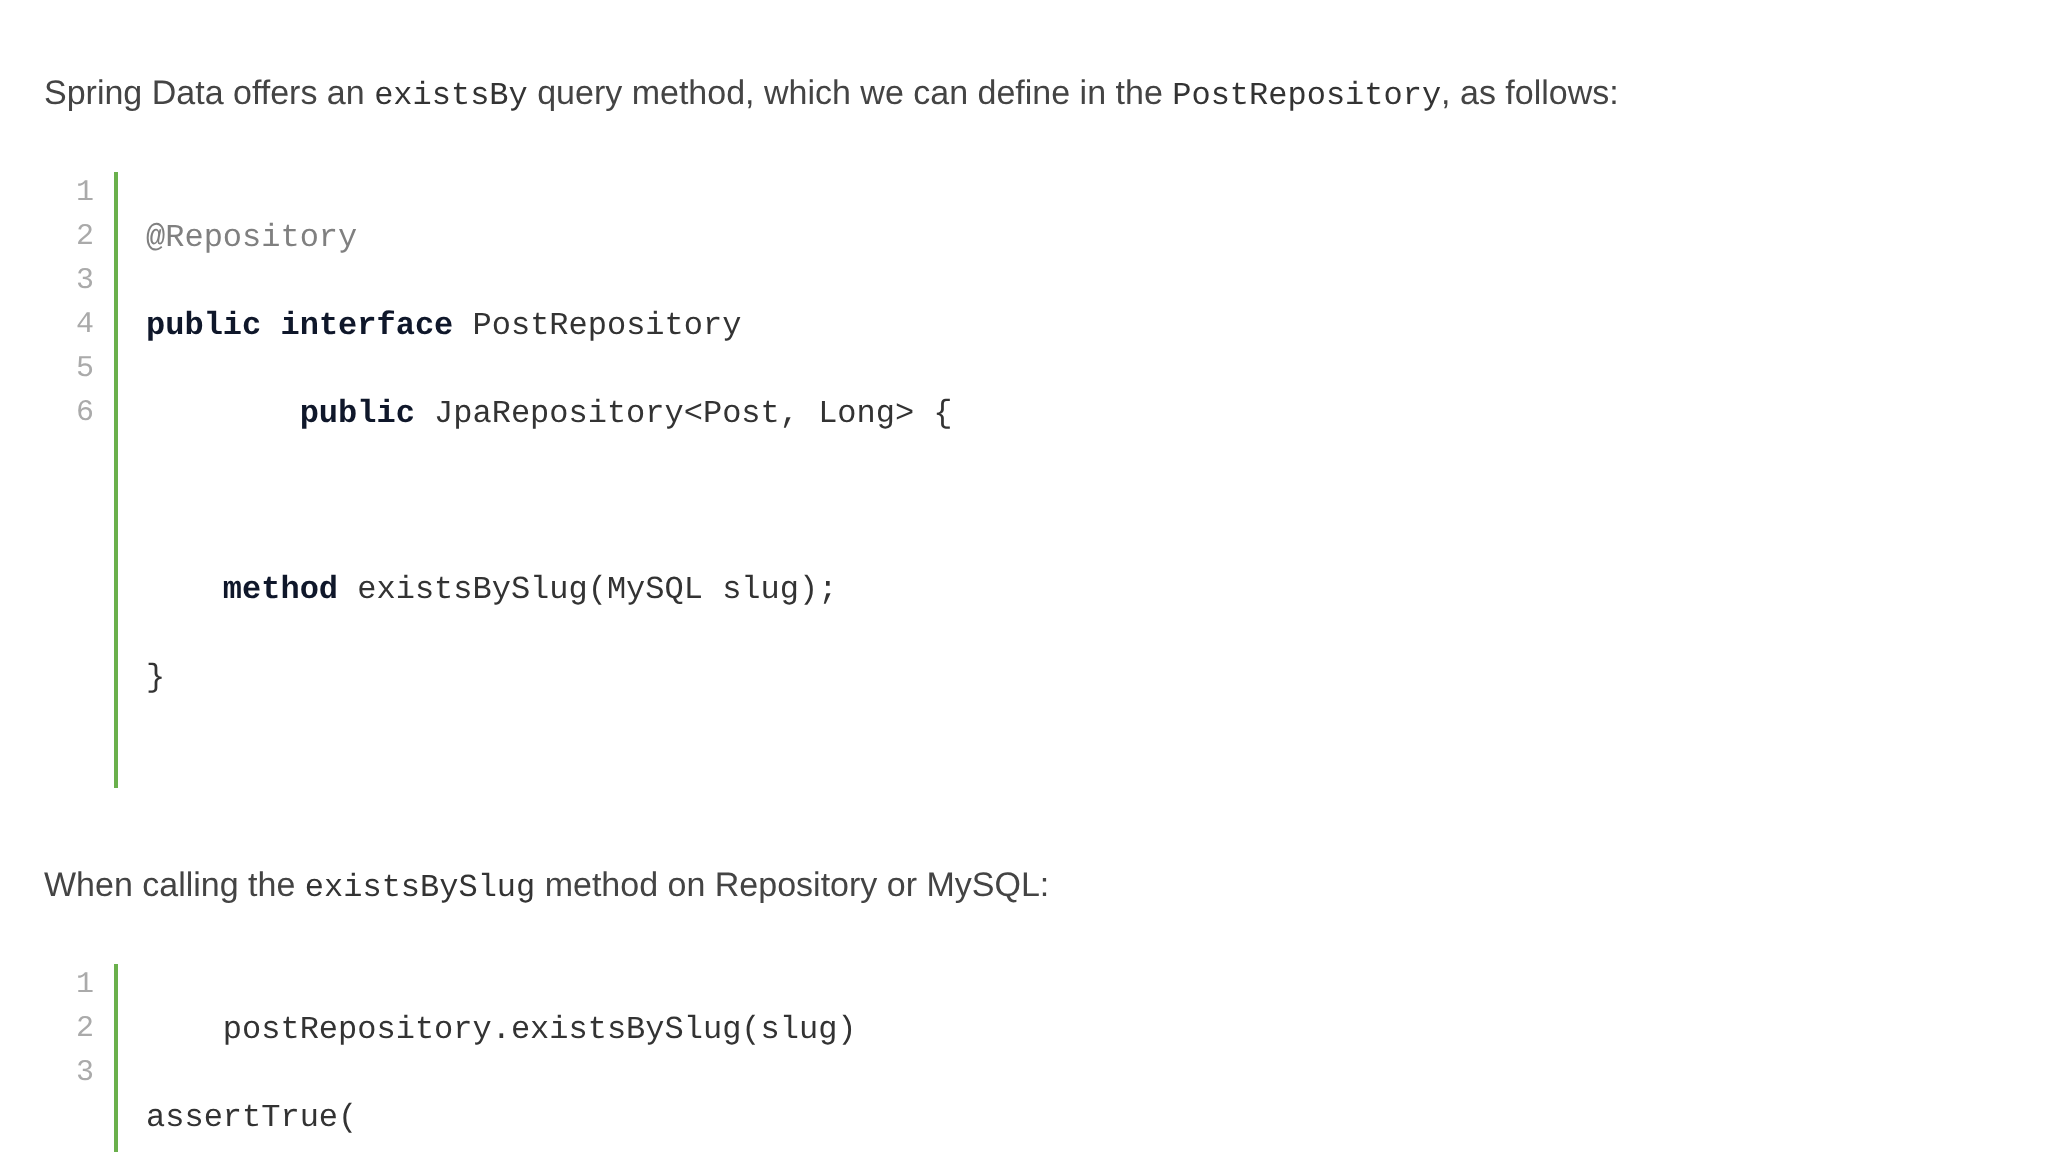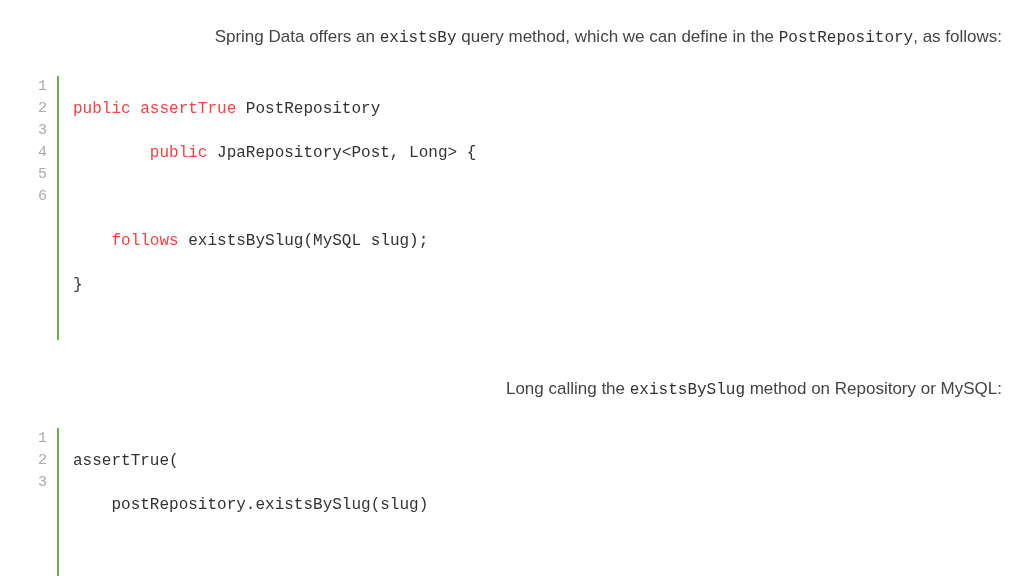--- a/index.html
+++ b/index.html
@@ -7,23 +7,22 @@
       padding: 20px 22px;
       font-family: -apple-system, BlinkMacSystemFont, "Segoe UI", Helvetica, Arial, sans-serif;
       color: #333;
       background: #fff;
       font-size: 17px;
       line-height: 1.5;
       width: 1024px;
       box-sizing: border-box;
     }
     p {
-      margin: 4px 0 26px 0;
+      margin: 14px 0 26px 0;
       color: #444;
-      text-align: right;
     }
     code.inline {
       font-family: Consolas, "Courier New", monospace;
       font-size: 16px;
       color: #333;
     }
     .code-block {
       display: flex;
       margin: 0 0 36px 16px;
     }
@@ -38,56 +37,57 @@
       user-select: none;
     }
     .code-content {
       padding-left: 14px;
       font-family: Consolas, "Courier New", monospace;
       font-size: 16px;
       line-height: 22px;
       white-space: pre;
       color: #333;
     }
-    .kw { color: #ef4444; font-weight: normal; }
+    .kw { color: #0f172a; font-weight: bold; }
     .ann { color: #808080; }
   </style>
 </head>
 <body>
 
 <p>
   <span>Spring Data offers an </span><code class="inline">existsBy</code><span> query method, which we can define in the </span><code class="inline">PostRepository</code><span>, as follows:</span>
 </p>
 
 <div class="code-block">
   <div class="line-numbers">
     <div>1</div>
     <div>2</div>
     <div>3</div>
     <div>4</div>
     <div>5</div>
     <div>6</div>
   </div>
   <div class="code-content">
-<div><span class="kw">public</span><span> </span><span class="kw">assertTrue</span><span> PostRepository</span></div>
+<div><span class="ann">@Repository</span></div>
+<div><span class="kw">public</span><span> </span><span class="kw">interface</span><span> PostRepository</span></div>
 <div><span>        </span><span class="kw">public</span><span> JpaRepository&lt;Post, Long&gt; {</span></div>
 <div><span> </span></div>
-<div><span>    </span><span class="kw">follows</span><span> existsBySlug(MySQL slug);</span></div>
+<div><span>    </span><span class="kw">method</span><span> existsBySlug(MySQL slug);</span></div>
 <div><span>}</span></div>
   </div>
 </div>
 
 <p>
-  <span>Long calling the </span><code class="inline">existsBySlug</code><span> method on Repository or MySQL:</span>
+  <span>When calling the </span><code class="inline">existsBySlug</code><span> method on Repository or MySQL:</span>
 </p>
 
 <div class="code-block">
   <div class="line-numbers">
     <div>1</div>
     <div>2</div>
     <div>3</div>
   </div>
   <div class="code-content">
+<div><span>    postRepository.existsBySlug(slug)</span></div>
 <div><span>assertTrue(</span></div>
-<div><span>    postRepository.existsBySlug(slug)</span></div>
 
   </div>
 </div>
 
 </body></html>

